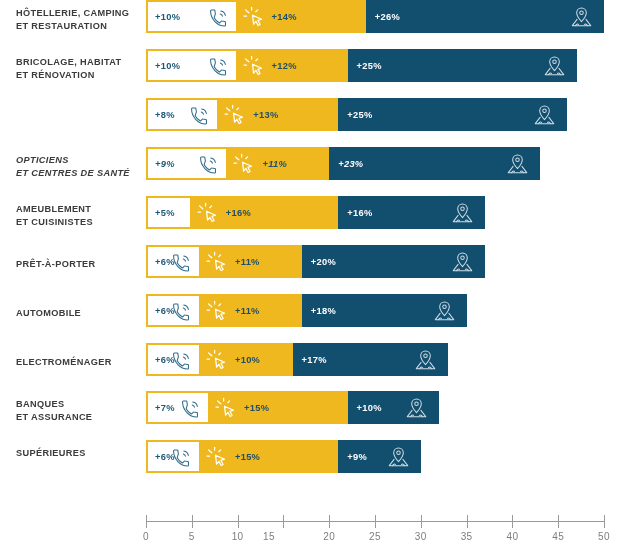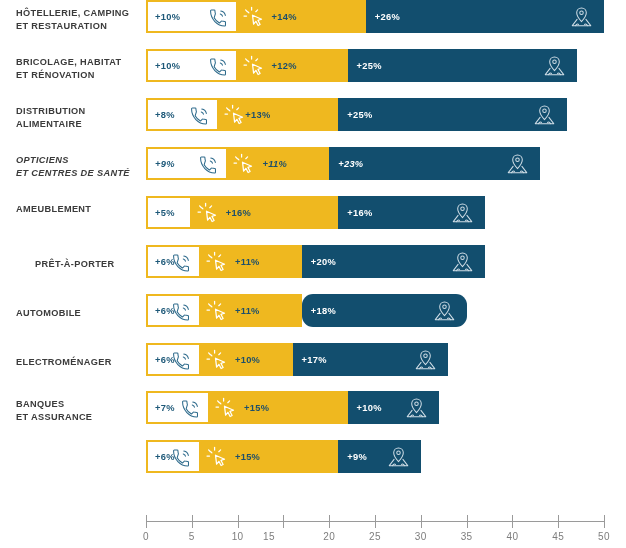--- a/index.html
+++ b/index.html
@@ -176,42 +176,38 @@
             <path d="M13 3.2c-2.9 0-5.2 2.3-5.2 5.2 0 3.9 5.2 9.6 5.2 9.6s5.2-5.7 5.2-9.6c0-2.9-2.3-5.2-5.2-5.2z"></path>
             <circle cx="13" cy="8.3" r="1.9"></circle>
             <path d="M8.2 15.6L3.0 22.4h20L17.8 15.6"></path>
             <path d="M6.2 22.4c1.1-1.6 2.4-2.3 3.6-1.4"></path>
             <path d="M16.2 21.0c1.2-.9 2.5-.2 3.6 1.4"></path>
           </svg></span>
         <span class="seg-val">+25%</span>
       </div>
     </div>
     <div class="row" style="top: 98px;">
-      <div class="cat-label" style="top: 7.1px;">
-        <div>DISTRIBUTION</div>
-        <div>ALIMENTAIRE</div>
-      </div>
       <div class="seg seg-phone" style="left: 146px; width: 73.28px;">
         <span class="seg-icon ico-phone"><svg width="22" height="21" viewBox="0 0 24 24" fill="none" stroke="#2e6b8c" stroke-width="1.2" stroke-linecap="round" stroke-linejoin="round">
             <path d="M7.6 11.2c1.4 2.6 3.4 4.6 6 6l2-2c.25-.25.6-.33.9-.22 1 .33 2.05.5 3.15.5.5 0 .9.4.9.9v3.2c0 .5-.4.9-.9.9C11.2 20.5 3.5 12.8 3.5 3.25c0-.5.4-.9.9-.9h3.2c.5 0 .9.4.9.9 0 1.1.17 2.15.5 3.15.1.3.03.65-.22.9z"></path>
             <path d="M15.2 3.4c2.6.45 4.7 2.5 5.2 5.1"></path>
             <path d="M14.6 6.8c1.25.3 2.25 1.3 2.5 2.55"></path>
           </svg></span>
         <span class="seg-val" style="left: 7px;">+8%</span>
       </div>
       <div class="seg seg-click" style="left: 219.28px; width: 119.08px;">
         <span class="seg-icon ico-click"><svg width="26" height="26" viewBox="0 0 26 26" fill="none" stroke="#ffffff" stroke-width="1.25" stroke-linecap="round" stroke-linejoin="round">
             <path d="M10.5 10.2l9.0 4.0-3.6 1.1 2.2 4.2-2.0 1.0-2.2-4.2-2.3 2.9z" fill="none"></path>
             <path d="M9.6 5.0V2.4"></path>
             <path d="M5.4 6.7L3.6 4.9"></path>
             <path d="M4.5 11.0H2.0"></path>
             <path d="M13.8 6.7l1.8-1.8"></path>
             <path d="M6.9 7.9l-.9-.9"></path>
           </svg></span>
-        <span class="seg-val" style="left: 26px;">+13%</span>
+        <span class="seg-val" style="left: 34px;">+13%</span>
       </div>
       <div class="seg seg-pin" style="left: 338.36px; width: 229px;">
         <span class="seg-icon ico-pin"><svg width="25" height="24" viewBox="0 0 26 26" fill="none" stroke="#cfdde6" stroke-width="1.1" stroke-linecap="round" stroke-linejoin="round">
             <path d="M13 3.2c-2.9 0-5.2 2.3-5.2 5.2 0 3.9 5.2 9.6 5.2 9.6s5.2-5.7 5.2-9.6c0-2.9-2.3-5.2-5.2-5.2z"></path>
             <circle cx="13" cy="8.3" r="1.9"></circle>
             <path d="M8.2 15.6L3.0 22.4h20L17.8 15.6"></path>
             <path d="M6.2 22.4c1.1-1.6 2.4-2.3 3.6-1.4"></path>
             <path d="M16.2 21.0c1.2-.9 2.5-.2 3.6 1.4"></path>
           </svg></span>
         <span class="seg-val">+25%</span>
@@ -248,20 +244,21 @@
             <path d="M8.2 15.6L3.0 22.4h20L17.8 15.6"></path>
             <path d="M6.2 22.4c1.1-1.6 2.4-2.3 3.6-1.4"></path>
             <path d="M16.2 21.0c1.2-.9 2.5-.2 3.6 1.4"></path>
           </svg></span>
         <span class="seg-val">+23%</span>
       </div>
     </div>
     <div class="row" style="top: 196px;">
       <div class="cat-label" style="top: 7.1px;">
         <div>AMEUBLEMENT</div>
+        <div>ET CUISINISTES</div>
       </div>
       <div class="seg seg-phone" style="left: 146px; width: 45.8px;">
         <span class="seg-val" style="left: 7px;">+5%</span>
       </div>
       <div class="seg seg-click" style="left: 191.8px; width: 146.56px;">
         <span class="seg-icon ico-click"><svg width="26" height="26" viewBox="0 0 26 26" fill="none" stroke="#ffffff" stroke-width="1.25" stroke-linecap="round" stroke-linejoin="round">
             <path d="M10.5 10.2l9.0 4.0-3.6 1.1 2.2 4.2-2.0 1.0-2.2-4.2-2.3 2.9z" fill="none"></path>
             <path d="M9.6 5.0V2.4"></path>
             <path d="M5.4 6.7L3.6 4.9"></path>
             <path d="M4.5 11.0H2.0"></path>
@@ -275,21 +272,21 @@
             <path d="M13 3.2c-2.9 0-5.2 2.3-5.2 5.2 0 3.9 5.2 9.6 5.2 9.6s5.2-5.7 5.2-9.6c0-2.9-2.3-5.2-5.2-5.2z"></path>
             <circle cx="13" cy="8.3" r="1.9"></circle>
             <path d="M8.2 15.6L3.0 22.4h20L17.8 15.6"></path>
             <path d="M6.2 22.4c1.1-1.6 2.4-2.3 3.6-1.4"></path>
             <path d="M16.2 21.0c1.2-.9 2.5-.2 3.6 1.4"></path>
           </svg></span>
         <span class="seg-val">+16%</span>
       </div>
     </div>
     <div class="row" style="top: 245px;">
-      <div class="cat-label" style="top: 13.3px; margin-left: 19px;">
+      <div class="cat-label" style="top: 13.3px;">
         <div>PRÊT-À-PORTER</div>
       </div>
       <div class="seg seg-phone" style="left: 146px; width: 54.96px;">
         <span class="seg-icon ico-phone"><svg width="22" height="21" viewBox="0 0 24 24" fill="none" stroke="#2e6b8c" stroke-width="1.2" stroke-linecap="round" stroke-linejoin="round">
             <path d="M7.6 11.2c1.4 2.6 3.4 4.6 6 6l2-2c.25-.25.6-.33.9-.22 1 .33 2.05.5 3.15.5.5 0 .9.4.9.9v3.2c0 .5-.4.9-.9.9C11.2 20.5 3.5 12.8 3.5 3.25c0-.5.4-.9.9-.9h3.2c.5 0 .9.4.9.9 0 1.1.17 2.15.5 3.15.1.3.03.65-.22.9z"></path>
             <path d="M15.2 3.4c2.6.45 4.7 2.5 5.2 5.1"></path>
             <path d="M14.6 6.8c1.25.3 2.25 1.3 2.5 2.55"></path>
           </svg></span>
         <span class="seg-val" style="left: 7px;">+6%</span>
       </div>
@@ -331,21 +328,21 @@
         <span class="seg-icon ico-click"><svg width="26" height="26" viewBox="0 0 26 26" fill="none" stroke="#ffffff" stroke-width="1.25" stroke-linecap="round" stroke-linejoin="round">
             <path d="M10.5 10.2l9.0 4.0-3.6 1.1 2.2 4.2-2.0 1.0-2.2-4.2-2.3 2.9z" fill="none"></path>
             <path d="M9.6 5.0V2.4"></path>
             <path d="M5.4 6.7L3.6 4.9"></path>
             <path d="M4.5 11.0H2.0"></path>
             <path d="M13.8 6.7l1.8-1.8"></path>
             <path d="M6.9 7.9l-.9-.9"></path>
           </svg></span>
         <span class="seg-val" style="left: 34px;">+11%</span>
       </div>
-      <div class="seg seg-pin" style="left: 301.72px; width: 164.88px; border-radius: 11px;">
+      <div class="seg seg-pin" style="left: 301.72px; width: 164.88px;">
         <span class="seg-icon ico-pin"><svg width="25" height="24" viewBox="0 0 26 26" fill="none" stroke="#cfdde6" stroke-width="1.1" stroke-linecap="round" stroke-linejoin="round">
             <path d="M13 3.2c-2.9 0-5.2 2.3-5.2 5.2 0 3.9 5.2 9.6 5.2 9.6s5.2-5.7 5.2-9.6c0-2.9-2.3-5.2-5.2-5.2z"></path>
             <circle cx="13" cy="8.3" r="1.9"></circle>
             <path d="M8.2 15.6L3.0 22.4h20L17.8 15.6"></path>
             <path d="M6.2 22.4c1.1-1.6 2.4-2.3 3.6-1.4"></path>
             <path d="M16.2 21.0c1.2-.9 2.5-.2 3.6 1.4"></path>
           </svg></span>
         <span class="seg-val">+18%</span>
       </div>
     </div>
@@ -413,20 +410,21 @@
             <circle cx="13" cy="8.3" r="1.9"></circle>
             <path d="M8.2 15.6L3.0 22.4h20L17.8 15.6"></path>
             <path d="M6.2 22.4c1.1-1.6 2.4-2.3 3.6-1.4"></path>
             <path d="M16.2 21.0c1.2-.9 2.5-.2 3.6 1.4"></path>
           </svg></span>
         <span class="seg-val">+10%</span>
       </div>
     </div>
     <div class="row" style="top: 440px;">
       <div class="cat-label" style="top: 7.1px;">
+        <div>SUPÉRIEURES</div>
       </div>
       <div class="seg seg-phone" style="left: 146px; width: 54.96px;">
         <span class="seg-icon ico-phone"><svg width="22" height="21" viewBox="0 0 24 24" fill="none" stroke="#2e6b8c" stroke-width="1.2" stroke-linecap="round" stroke-linejoin="round">
             <path d="M7.6 11.2c1.4 2.6 3.4 4.6 6 6l2-2c.25-.25.6-.33.9-.22 1 .33 2.05.5 3.15.5.5 0 .9.4.9.9v3.2c0 .5-.4.9-.9.9C11.2 20.5 3.5 12.8 3.5 3.25c0-.5.4-.9.9-.9h3.2c.5 0 .9.4.9.9 0 1.1.17 2.15.5 3.15.1.3.03.65-.22.9z"></path>
             <path d="M15.2 3.4c2.6.45 4.7 2.5 5.2 5.1"></path>
             <path d="M14.6 6.8c1.25.3 2.25 1.3 2.5 2.55"></path>
           </svg></span>
         <span class="seg-val" style="left: 7px;">+6%</span>
       </div>
       <div class="seg seg-click" style="left: 200.96px; width: 137.4px;">

